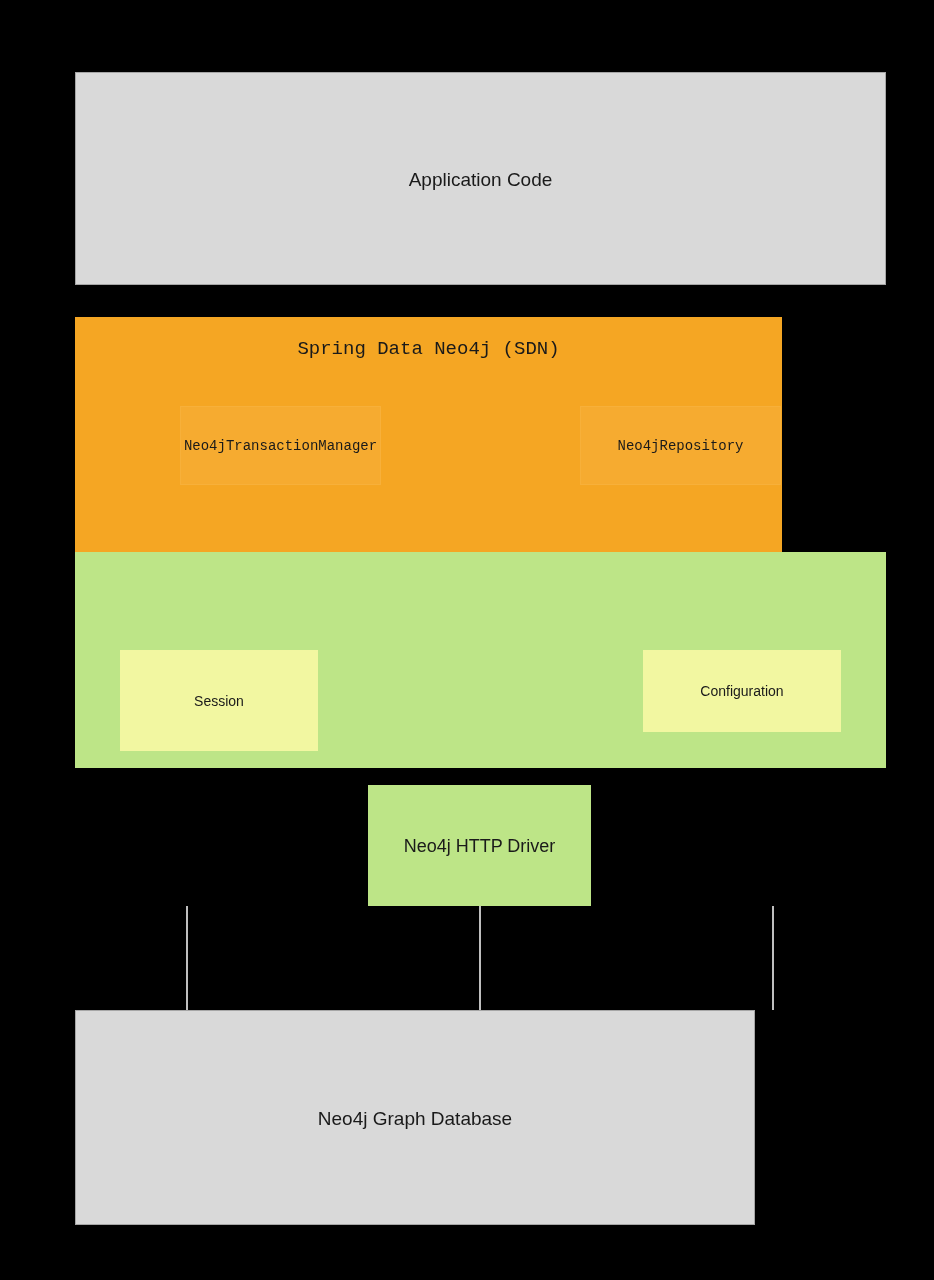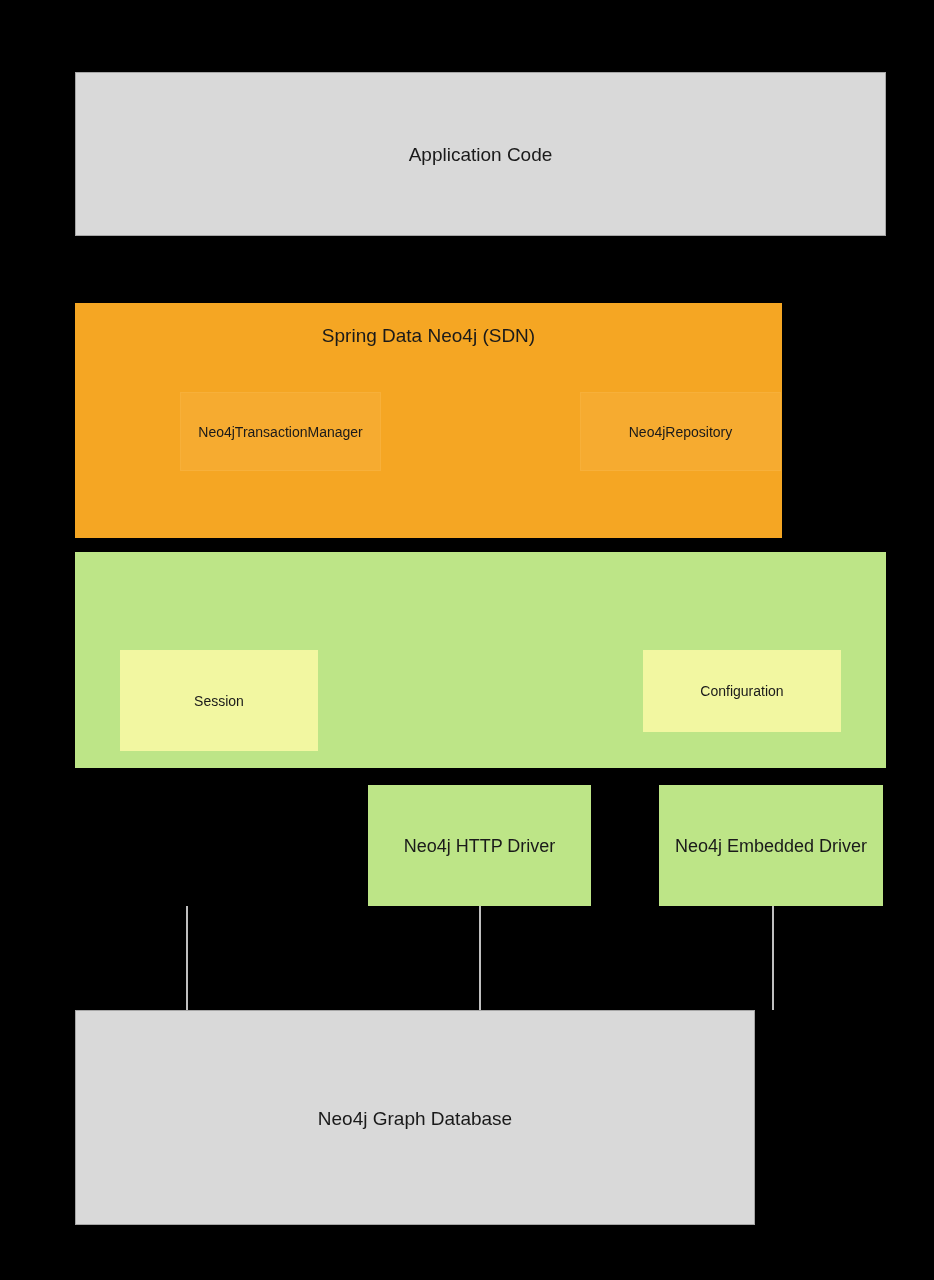--- a/index.html
+++ b/index.html
@@ -118,25 +118,25 @@
     text-align: center;
     color: #1a1a1a;
     white-space: nowrap;
   }
 </style>
 </head>
 <body>
 
 <div id="canvas">
 
-  <div class="layer slab-grey" style="left:75px; top:72px; width:811px; height:164px;">
+  <div class="layer slab-grey" style="left:75px; top:72px; width:811px; height:213px;">
     <div class="center-text label-centered-big">Application Code</div>
   </div>
 
-  <div class="layer slab-orange" style="left:75px; top:303px; width:707px; height:235px;">
+  <div class="layer slab-orange" style="left:75px; top:317px; width:707px; height:235px;font-family:Liberation Mono, monospace;">
 
     <div class="label label-slab-title" style="top:22px;">Spring Data Neo4j (SDN)</div>
 
     <div class="layer box-faint" style="left:104px; top:88px; width:201px; height:79px;">
       <div class="center-text label-inner-small">Neo4jTransactionManager</div>
     </div>
 
     <div class="layer box-faint" style="left:504px; top:88px; width:201px; height:79px;">
       <div class="center-text label-inner-small">Neo4jRepository</div>
     </div>
@@ -153,23 +153,20 @@
     <div class="layer box-yellow" style="left:567px; top:97px; width:198px; height:82px;">
       <div class="center-text label-inner-small">Configuration</div>
     </div>
   </div>
 
 
   <div class="layer box-driver" style="left:368px; top:785px; width:223px; height:121px;">
     <div class="center-text label-driver">Neo4j HTTP Driver</div>
   </div>
 
-  <div class="layer box-driver" style="left:659px; top:785px; width:224px; height:121px;">
-    <div class="center-text label-driver">Neo4j Embedded Driver</div>
-  </div>
 
   <div class="layer connector" style="left:186px; top:906px; height:104px;"></div>
 
   <div class="layer connector" style="left:479px; top:906px; height:104px;"></div>
 
   <div class="layer connector" style="left:772px; top:906px; height:104px;"></div>
 
   <div class="layer slab-grey" style="left:75px; top:1010px; width:680px; height:215px;">
     <div class="center-text label-centered-big">Neo4j Graph Database</div>
   </div>

